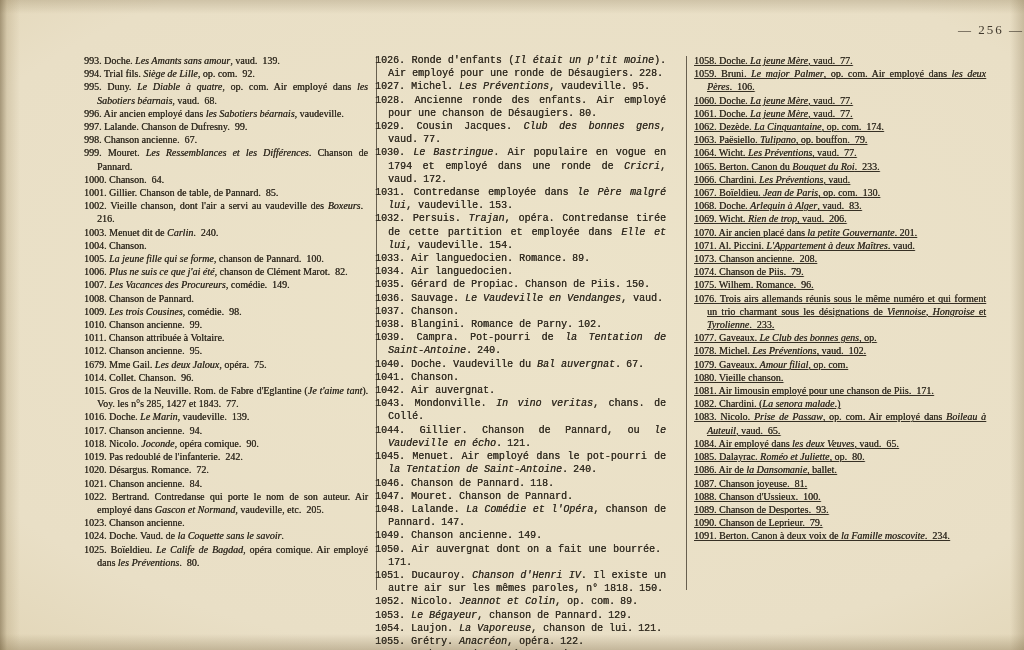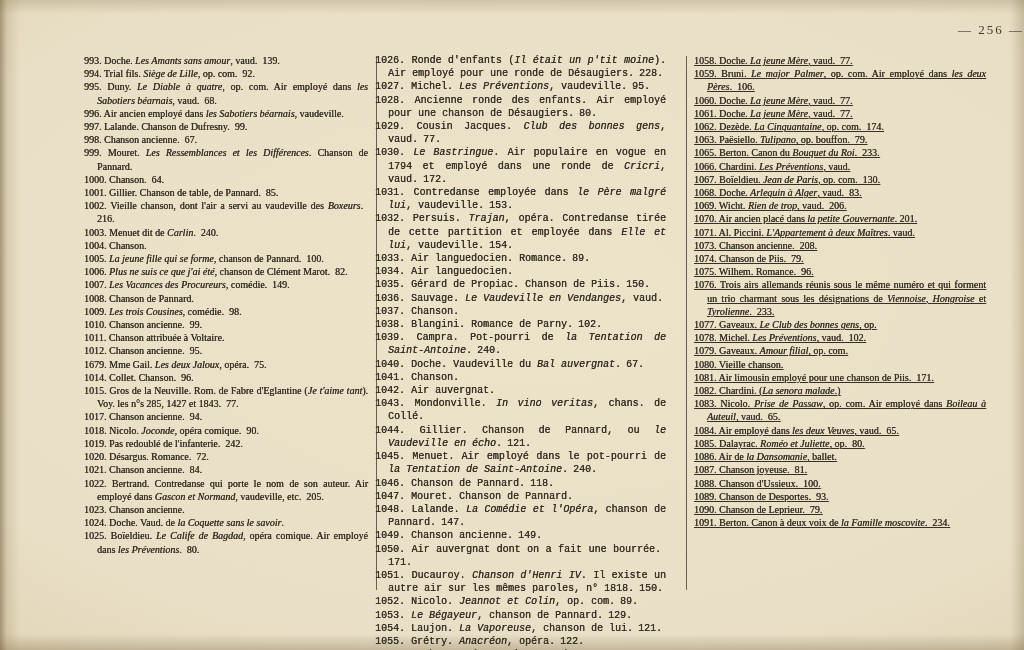--- a/index.html
+++ b/index.html
@@ -64,20 +64,21 @@
       <div class="entry"><span class="num">1006. </span><span><span></span><span class="it">Plus ne suis ce que j'ai été</span><span>, chanson de Clément Marot. 82.</span></span></div>
       <div class="entry"><span class="num">1007. </span><span><span></span><span class="it">Les Vacances des Procureurs</span><span>, comédie. 149.</span></span></div>
       <div class="entry"><span class="num">1008. </span><span><span>Chanson de Pannard.</span></span></div>
       <div class="entry"><span class="num">1009. </span><span><span></span><span class="it">Les trois Cousines</span><span>, comédie. 98.</span></span></div>
       <div class="entry"><span class="num">1010. </span><span><span>Chanson ancienne. 99.</span></span></div>
       <div class="entry"><span class="num">1011. </span><span><span>Chanson attribuée à Voltaire.</span></span></div>
       <div class="entry"><span class="num">1012. </span><span><span>Chanson ancienne. 95.</span></span></div>
       <div class="entry"><span class="num">1679. </span><span><span>Mme Gail. </span><span class="it">Les deux Jaloux</span><span>, opéra. 75.</span></span></div>
       <div class="entry"><span class="num">1014. </span><span><span>Collet. Chanson. 96.</span></span></div>
       <div class="entry"><span class="num">1015. </span><span><span>Gros de la Neuville. Rom. de Fabre d'Eglantine (</span><span class="it">Je t'aime tant</span><span>). Voy. les n°s 285, 1427 et 1843. 77.</span></span></div>
+      <div class="entry"><span class="num">1016. </span><span><span>Doche. </span><span class="it">Le Marin</span><span>, vaudeville. 139.</span></span></div>
       <div class="entry"><span class="num">1017. </span><span><span>Chanson ancienne. 94.</span></span></div>
       <div class="entry"><span class="num">1018. </span><span><span>Nicolo. </span><span class="it">Joconde</span><span>, opéra comique. 90.</span></span></div>
       <div class="entry"><span class="num">1019. </span><span><span>Pas redoublé de l'infanterie. 242.</span></span></div>
       <div class="entry"><span class="num">1020. </span><span><span>Désargus. Romance. 72.</span></span></div>
       <div class="entry"><span class="num">1021. </span><span><span>Chanson ancienne. 84.</span></span></div>
       <div class="entry"><span class="num">1022. </span><span><span>Bertrand. Contredanse qui porte le nom de son auteur. Air employé dans </span><span class="it">Gascon et Normand</span><span>, vaudeville, etc. 205.</span></span></div>
       <div class="entry"><span class="num">1023. </span><span><span>Chanson ancienne.</span></span></div>
       <div class="entry"><span class="num">1024. </span><span><span>Doche. Vaud. de </span><span class="it">la Coquette sans le savoir</span><span>.</span></span></div>
       <div class="entry"><span class="num">1025. </span><span><span>Boïeldieu. </span><span class="it">Le Calife de Bagdad</span><span>, opéra comique. Air employé dans </span><span class="it">les Préventions</span><span>. 80.</span></span></div>
     </div>
@@ -116,20 +117,21 @@
       <div class="entry"><span class="num">1057. </span><span><span>Doche. </span><span class="it">La jeune Mère</span><span>, vaud. 101.</span></span></div>
     </div>
   <div class="vrule r2"></div>
   <div class="col col3">
       <div class="entry"><span class="num">1058. </span><span><span>Doche. </span><span class="it">La jeune Mère</span><span>, vaud. 77.</span></span></div>
       <div class="entry"><span class="num">1059. </span><span><span>Bruni. </span><span class="it">Le major Palmer</span><span>, op. com. Air employé dans </span><span class="it">les deux Pères</span><span>. 106.</span></span></div>
       <div class="entry"><span class="num">1060. </span><span><span>Doche. </span><span class="it">La jeune Mère</span><span>, vaud. 77.</span></span></div>
       <div class="entry"><span class="num">1061. </span><span><span>Doche. </span><span class="it">La jeune Mère</span><span>, vaud. 77.</span></span></div>
       <div class="entry"><span class="num">1062. </span><span><span>Dezède. </span><span class="it">La Cinquantaine</span><span>, op. com. 174.</span></span></div>
       <div class="entry"><span class="num">1063. </span><span><span>Paësiello. </span><span class="it">Tulipano</span><span>, op. bouffon. 79.</span></span></div>
+      <div class="entry"><span class="num">1064. </span><span><span>Wicht. </span><span class="it">Les Préventions</span><span>, vaud. 77.</span></span></div>
       <div class="entry"><span class="num">1065. </span><span><span>Berton. Canon du </span><span class="it">Bouquet du Roi</span><span>. 233.</span></span></div>
       <div class="entry"><span class="num">1066. </span><span><span>Chardini. </span><span class="it">Les Préventions</span><span>, vaud.</span></span></div>
       <div class="entry"><span class="num">1067. </span><span><span>Boïeldieu. </span><span class="it">Jean de Paris</span><span>, op. com. 130.</span></span></div>
       <div class="entry"><span class="num">1068. </span><span><span>Doche. </span><span class="it">Arlequin à Alger</span><span>, vaud. 83.</span></span></div>
       <div class="entry"><span class="num">1069. </span><span><span>Wicht. </span><span class="it">Rien de trop</span><span>, vaud. 206.</span></span></div>
       <div class="entry"><span class="num">1070. </span><span><span>Air ancien placé dans </span><span class="it">la petite Gouvernante</span><span>. 201.</span></span></div>
       <div class="entry"><span class="num">1071. </span><span><span>Al. Piccini. </span><span class="it">L'Appartement à deux Maîtres</span><span>. vaud.</span></span></div>
       <div class="entry"><span class="num">1073. </span><span><span>Chanson ancienne. 208.</span></span></div>
       <div class="entry"><span class="num">1074. </span><span><span>Chanson de Piis. 79.</span></span></div>
       <div class="entry"><span class="num">1075. </span><span><span>Wilhem. Romance. 96.</span></span></div>

